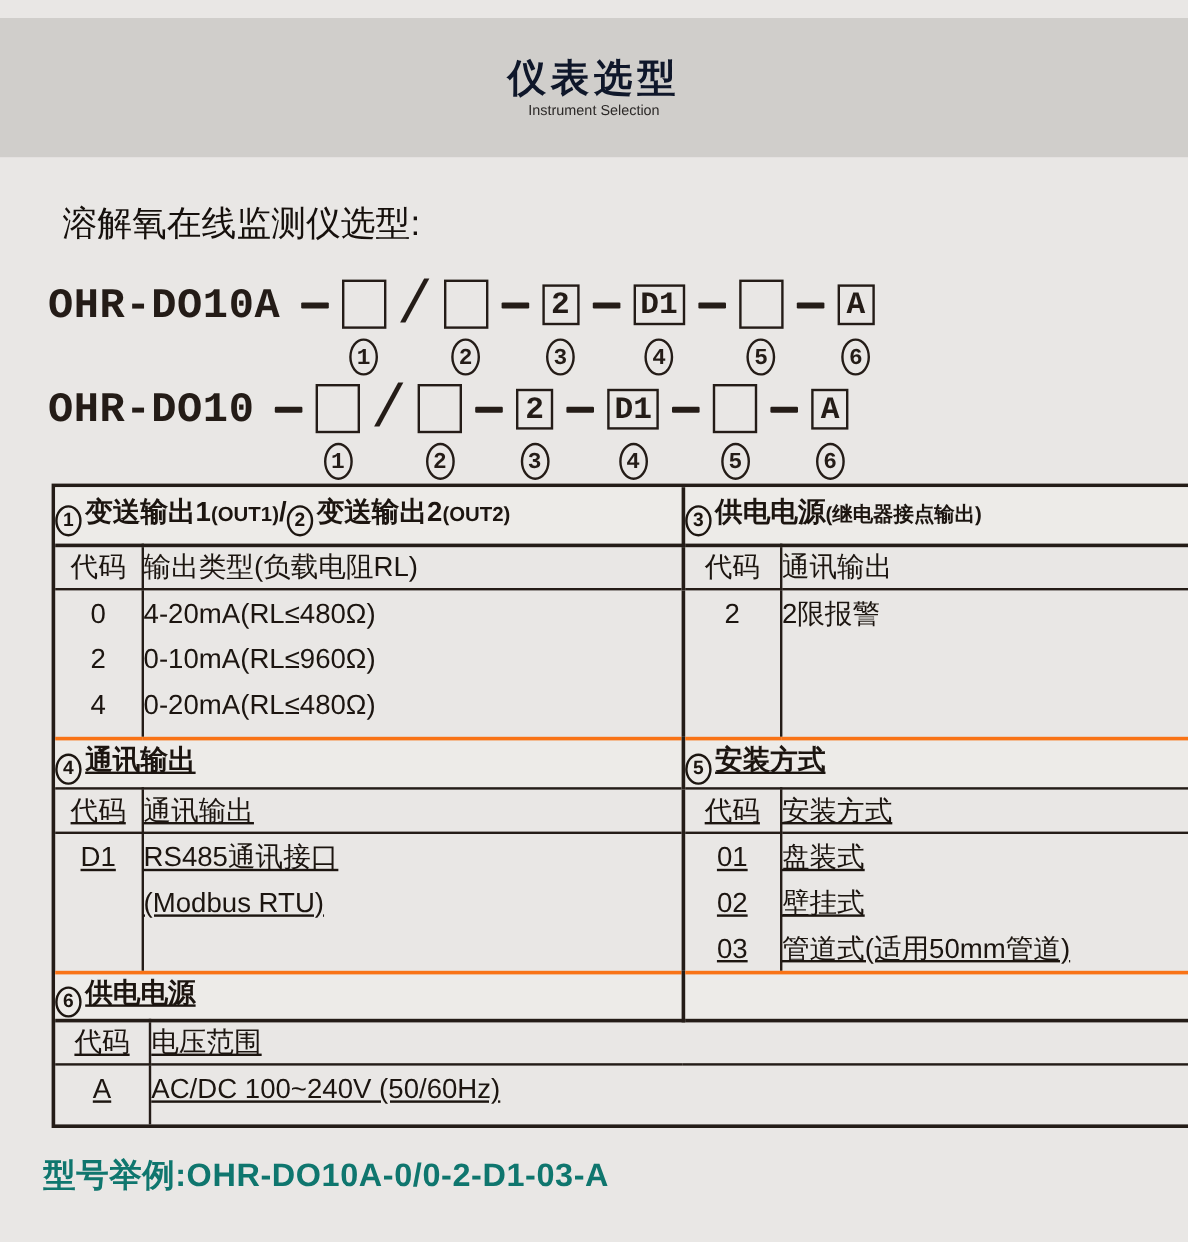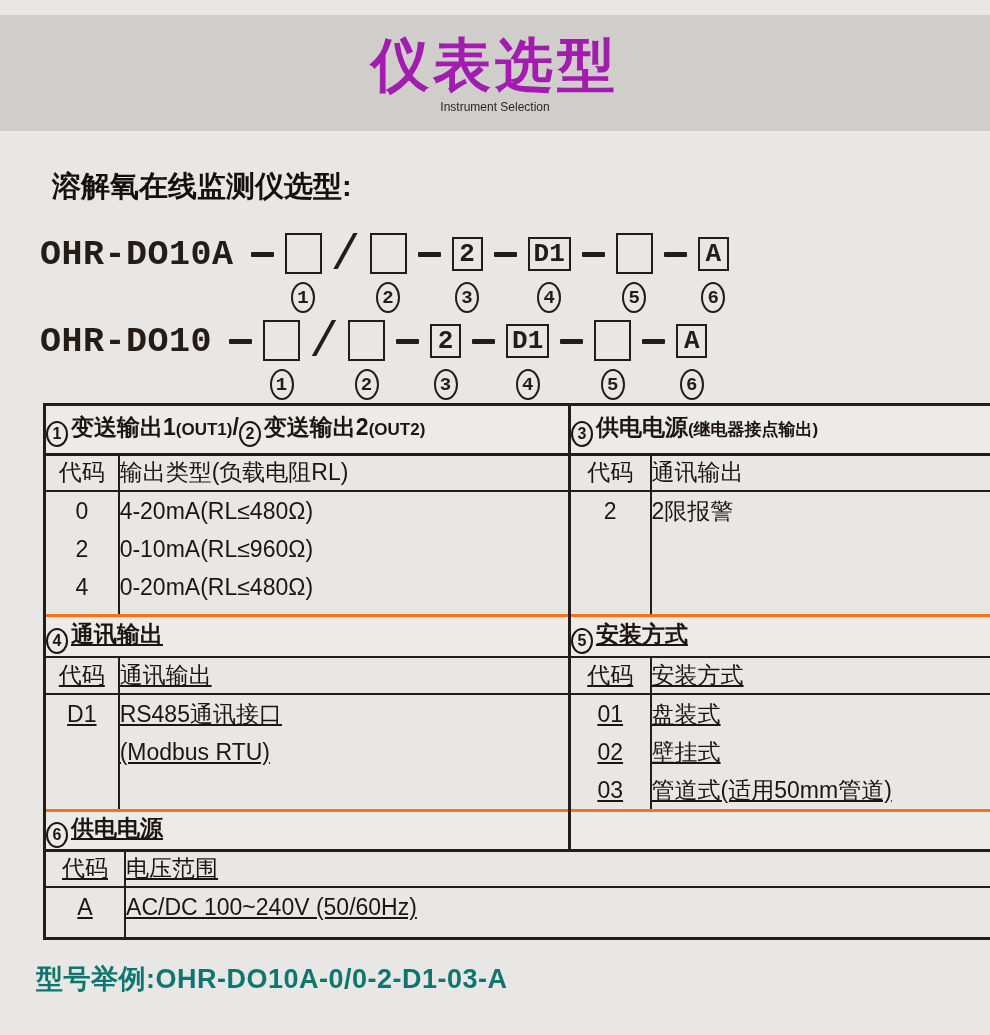--- a/index.html
+++ b/index.html
@@ -10,27 +10,27 @@
     font-family:"Liberation Sans","DejaVu Sans",sans-serif;
     color:#1c1510;
     overflow:hidden;
   }
   
   .band {
     position:absolute; left:0; top:15px; width:990px; height:116px;
     background:#d0cecb;
     display:flex; flex-direction:column; align-items:center; justify-content:center;
   }
-  .band-title { font-size:58px; font-weight:bold; color:#a21caf; letter-spacing:4px; line-height:1.15; }
+  .band-title { font-size:32px; font-weight:bold; color:#0f172a; letter-spacing:4px; line-height:1.15; }
   .band-sub   { font-size:12px; color:#2b2827; margin-top:1px; }
 
   
   .sel-heading {
     position:absolute; left:52px; top:167px;
-    font-size:29px; font-weight:bold; color:#16100c;
+    font-size:29px; font-weight:normal; color:#16100c;
   }
 
   
   .models { position:absolute; left:40px; top:233px; }
   .model-row { display:flex; align-items:flex-start;font-family:Liberation Mono, monospace; }
   .model-row + .model-row { margin-top:7px; }
   .model-name {
     font-size:35px; font-weight:600; color:#241c17;
     line-height:44px; margin-right:8px; letter-spacing:0.5px;
   }

